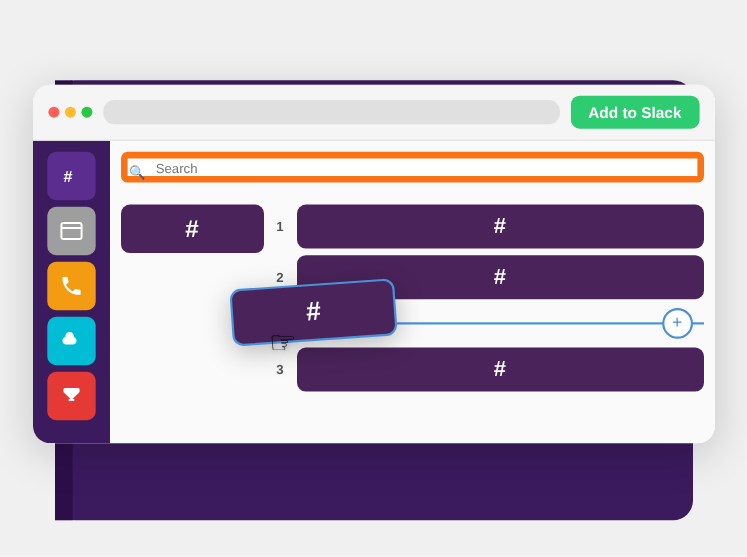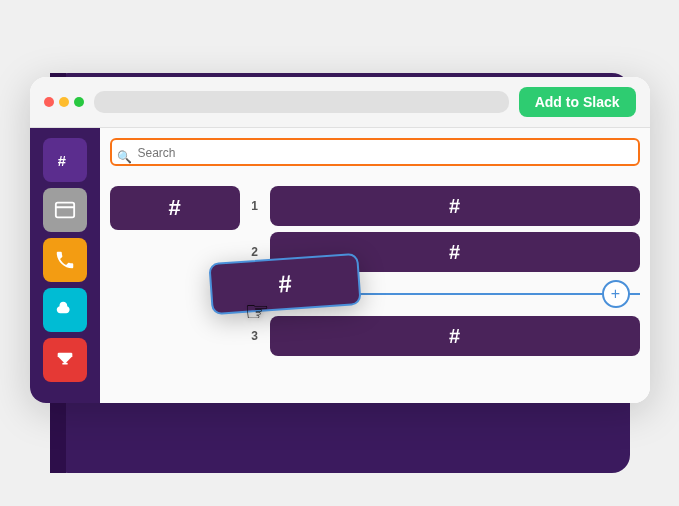--- a/index.html
+++ b/index.html
@@ -137,21 +137,21 @@
       flex: 1;
       background: #fafafa;
       padding: 10px;
       position: relative;
       overflow: hidden;
     }
 
     .search-bar {
       width: 100%;
       height: 28px;
-      border: 2px solid #f97316;
+      border: 6px solid #f97316;
       border-radius: 6px;
       padding: 2px 8px 0 26px;
       font-size: 12px;
       background: #fff;
       margin-bottom: 10px;
       outline: none;
     }
 
     .search-wrap {
       position: relative;

